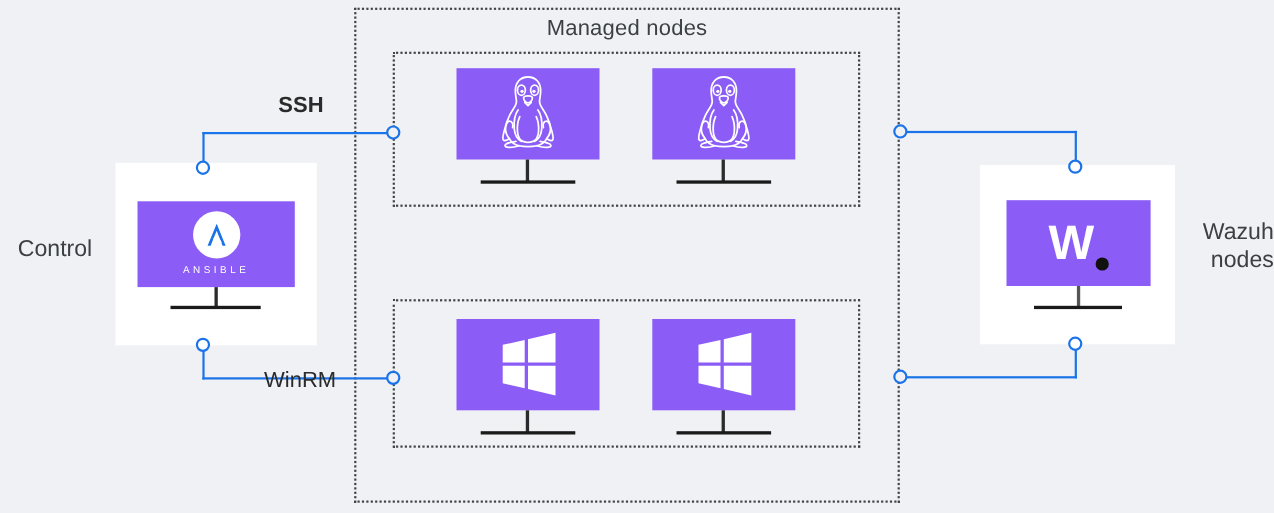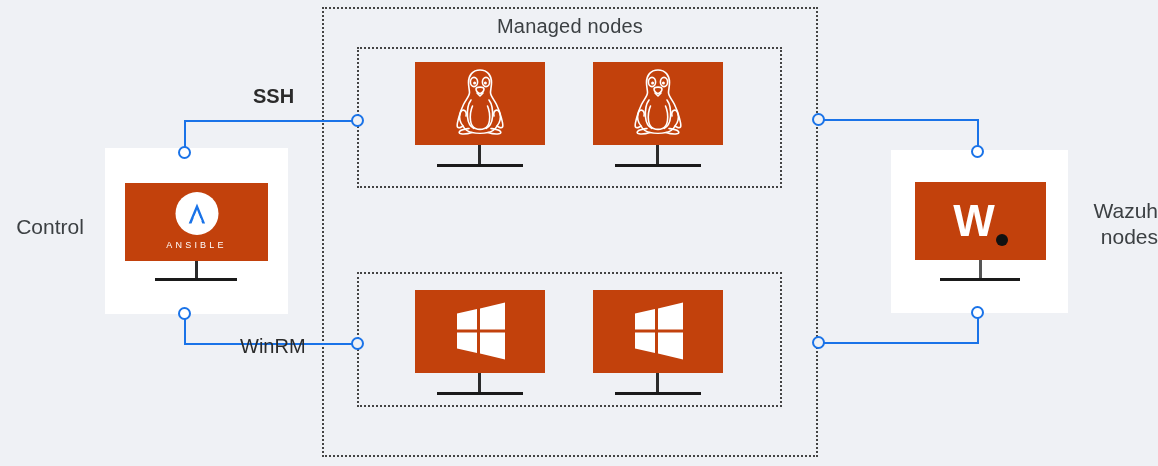--- a/index.html
+++ b/index.html
@@ -55,21 +55,21 @@
   .node-card.control { left: 105px; top: 148px; width: 183px; height: 166px; }
   .node-card.wazuh   { left: 891px; top: 150px; width: 177px; height: 163px; }
 
   
   .monitor {
     position: absolute;
   }
   .screen {
     position: absolute;
     left: 0; top: 0;
-    background: #c2410c;
+    background: #8b5cf6;
     box-sizing: border-box;
   }
   .stand-post {
     position: absolute;
     width: 3px;
     background: #2b2b2b;
   }
   .stand-base {
     position: absolute;
     height: 3px;

